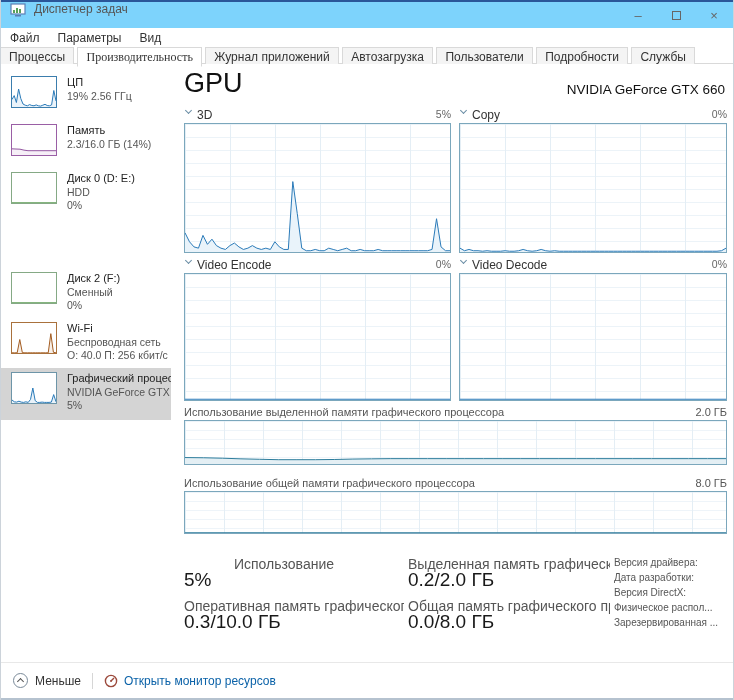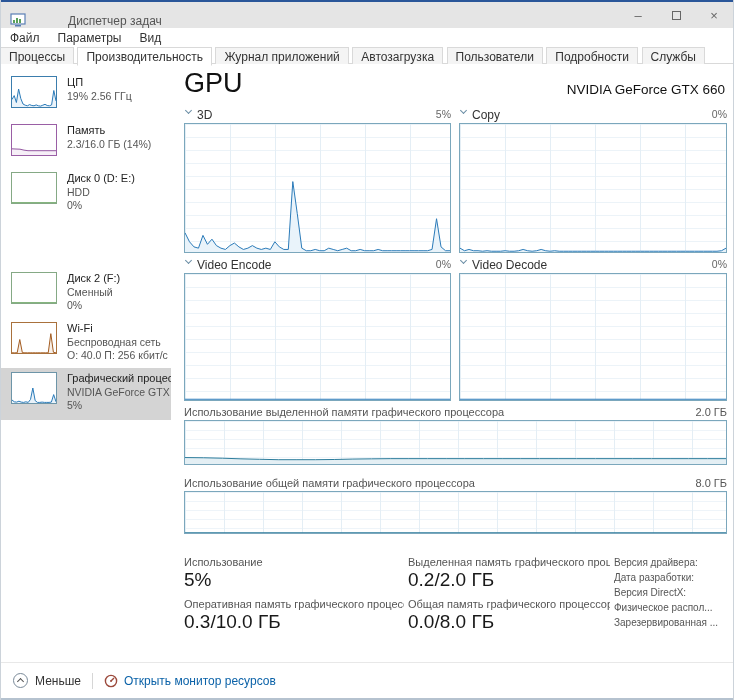--- a/index.html
+++ b/index.html
@@ -6,38 +6,38 @@
   html,body { width:734px; height:700px; }
   body{
     font-family:"Liberation Sans",sans-serif;
     background:#fff; color:#222; overflow:hidden; position:relative;
     border-left:1px solid #ccd3da; border-right:1px solid #ccd3da;
   }
   #topedge{position:absolute;left:0;top:0;width:100%;height:2px;background:#2a5699;}
   #botedge{position:absolute;left:0;bottom:0;width:100%;height:2px;background:#b5c2cf;}
 
   
-  #titlebar{position:absolute;left:0;top:2px;width:100%;height:26px;background:#e5e5e5;display:flex;align-items:flex-end;gap:34px;}
+  #titlebar{position:absolute;left:0;top:2px;width:100%;height:26px;background:#7dd3fc;display:flex;align-items:flex-start;}
   #app-icon{margin-left:9px;width:16px;height:16px;flex:0 0 auto;}
   #win-title{margin-left:8px;font-size:12px;color:#555;}
   #win-controls{margin-left:auto;display:flex;height:100%;}
   .win-btn{width:38px;height:100%;display:flex;align-items:center;justify-content:center;color:#666;font-size:13px;cursor:default;}
   .max-glyph{width:9px;height:9px;border:1px solid #666;display:inline-block;}
 
   
   #menubar{position:absolute;left:0;top:28px;width:100%;height:19px;background:#fff;display:flex;align-items:center;}
   .menu-item{padding:0 9px;font-size:12px;color:#333;text-align:right;}
 
   
   #tabbar{position:absolute;left:0;top:47px;width:100%;height:17px;}
   #tabbar .strip{position:absolute;left:0;right:0;bottom:0;border-bottom:1px solid #d9d9d9;}
   .tab{position:relative;display:inline-block;margin-left:-1px;padding:2px 8px 1px;font-size:12px;color:#333;
        background:#f4f4f4;border:1px solid #d9d9d9;}
   .tab:first-child{margin-left:3px;}
-  .tab.active{background:#fff;border-bottom:1px solid #fff;z-index:2;}
+  .tab.active{background:#fff;border-bottom:1px solid #fff;z-index:2;font-family:Liberation Serif, serif;}
 
   
   #sidebar{position:absolute;left:0;top:64px;width:170px;bottom:38px;background:#fff;overflow:hidden;}
   .side-item{position:absolute;left:0;width:170px;height:48px;}
   .side-item.selected{background:#d4d4d4;height:52px;}
   .thumb{position:absolute;left:10px;top:4px;width:46px;height:32px;background:#fff;}
   .thumb svg{position:absolute;left:0;top:0;width:100%;height:100%;}
   .side-text{position:absolute;left:66px;top:2px;right:0;white-space:nowrap;overflow:hidden;}
   .side-title{font-size:11px;color:#222;line-height:16px;}
   .side-sub{font-size:10.5px;color:#555;line-height:13px;white-space:nowrap;overflow:hidden;}
@@ -56,21 +56,21 @@
   .grid-big{background-image:
     repeating-linear-gradient(to right,#e4eef5 0,#e4eef5 1px,transparent 1px,transparent 45px),
     repeating-linear-gradient(to bottom,#ecf3f8 0,#ecf3f8 1px,transparent 1px,transparent 13px);}
   .grid-strip{background-image:
     repeating-linear-gradient(to right,#e4eef5 0,#e4eef5 1px,transparent 1px,transparent 39px),
     repeating-linear-gradient(to bottom,#eef4f9 0,#eef4f9 1px,transparent 1px,transparent 9px);}
   .strip-header{position:absolute;height:12px;font-size:11px;color:#555;display:flex;align-items:center;}
   .strip-header .val{margin-left:auto;color:#555;}
 
   
-  .stat-label{position:absolute;font-size:11px;color:#555;white-space:nowrap;overflow:hidden;}
+  .stat-label{position:absolute;font-size:14px;color:#555;white-space:nowrap;overflow:hidden;text-align:center;}
   .stat-value{position:absolute;font-size:19px;color:#191919;white-space:nowrap;}
   #info-col{position:absolute;left:438px;top:491px;width:115px;font-size:10px;color:#555;line-height:15px;}
   #info-col div{white-space:nowrap;overflow:hidden;}
 
   
   #footer{position:absolute;left:0;bottom:2px;width:100%;height:36px;background:#fff;border-top:1px solid #e8e8e8;
           display:flex;align-items:center;}
   #less-btn{display:flex;align-items:center;margin-left:12px;font-size:12px;color:#333;}
   .circ{display:inline-flex;align-items:center;justify-content:center;width:15px;height:15px;
         border:1px solid #7a8a99;border-radius:50%;margin-right:7px;}

